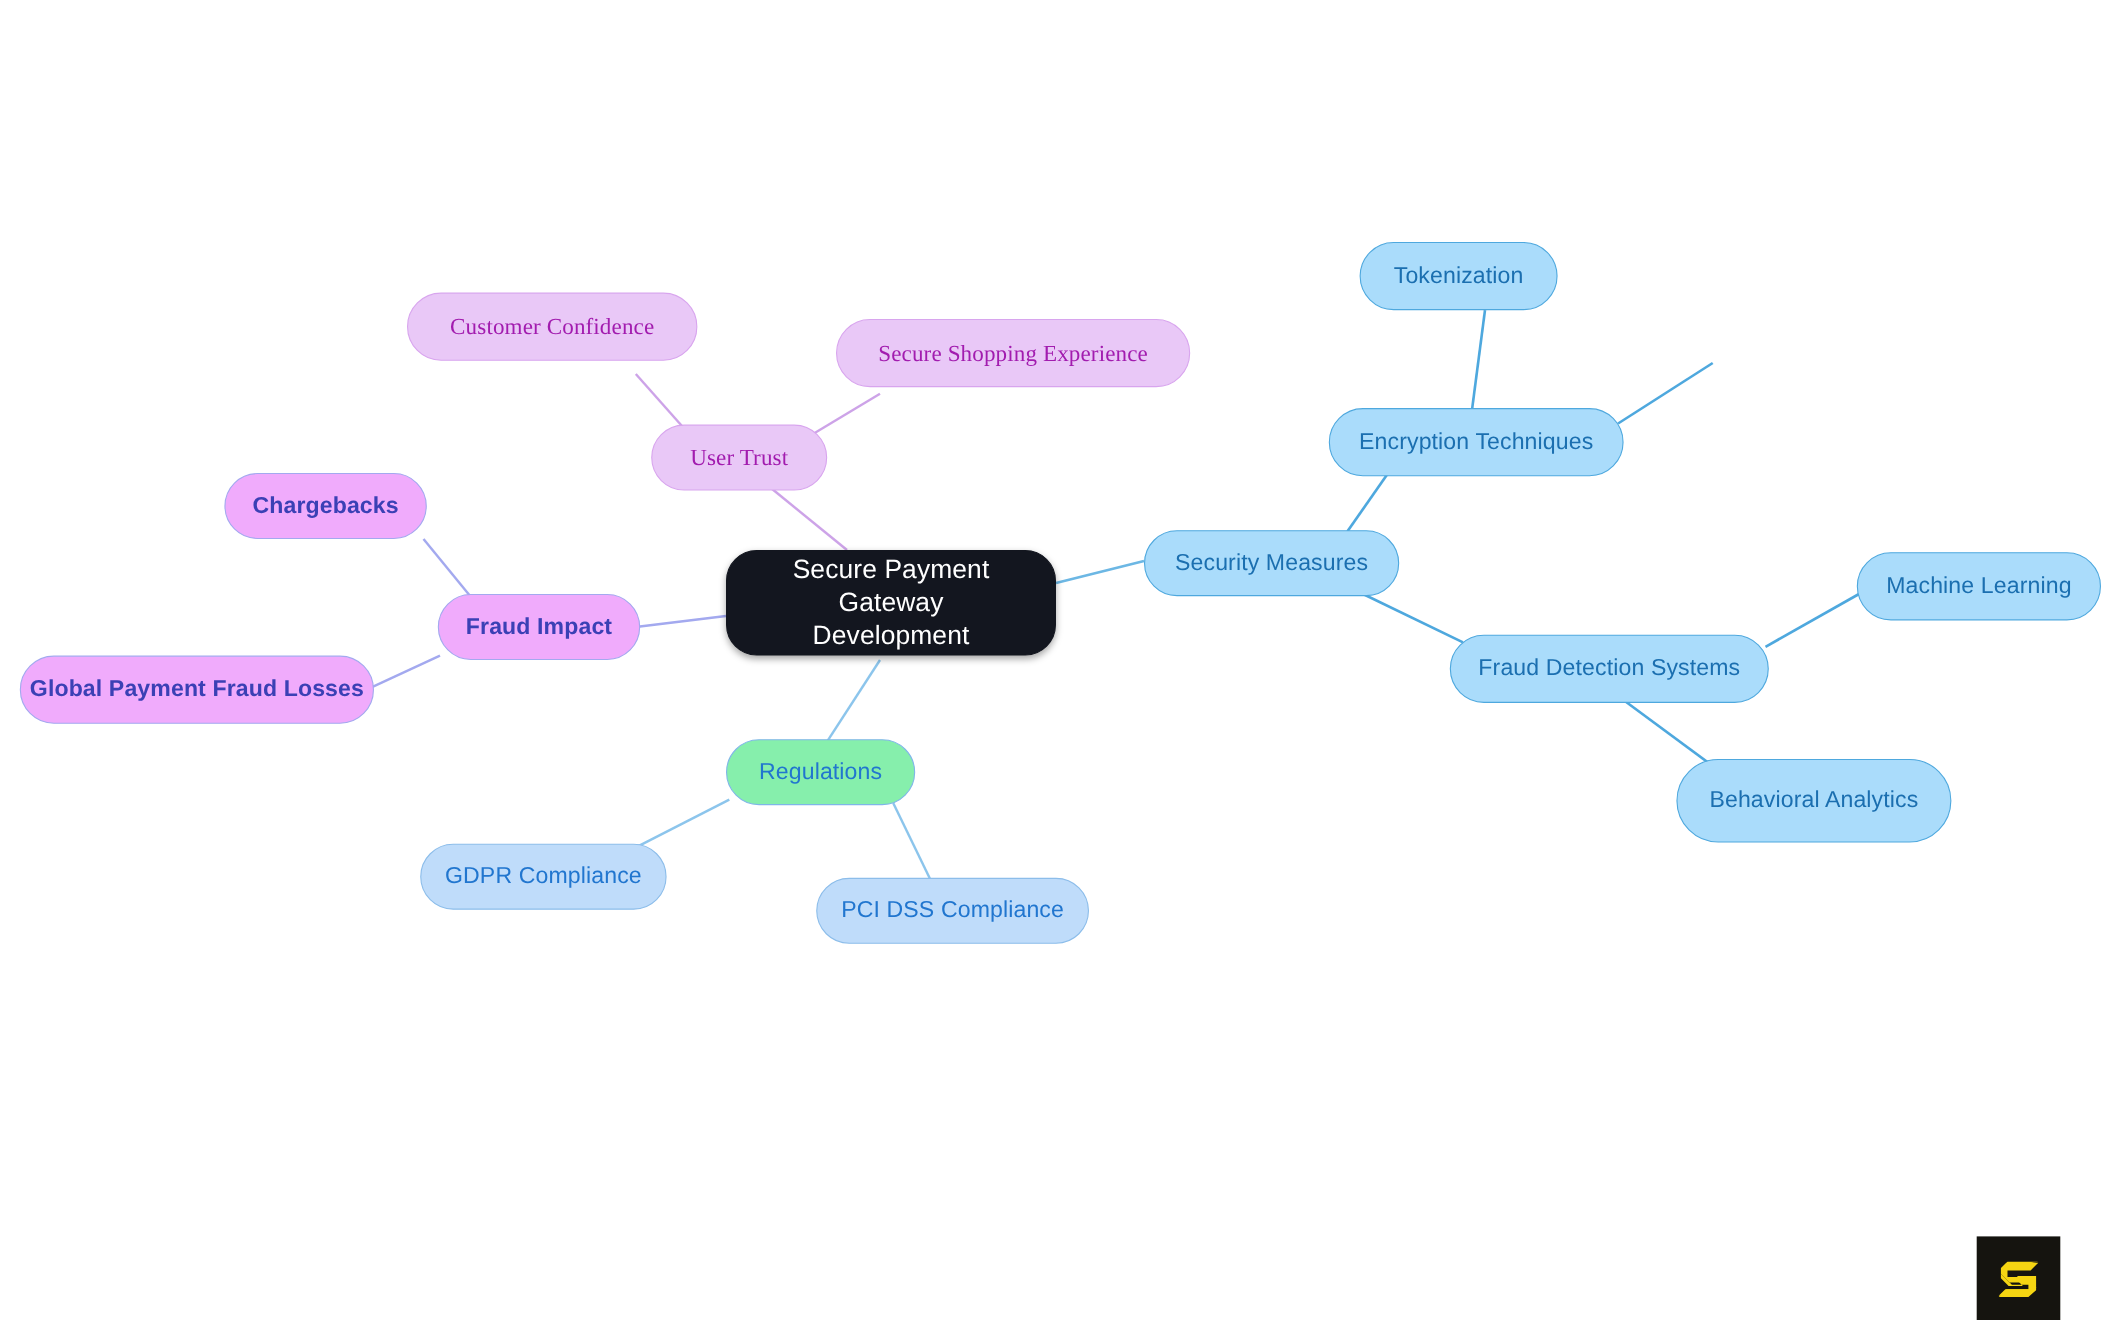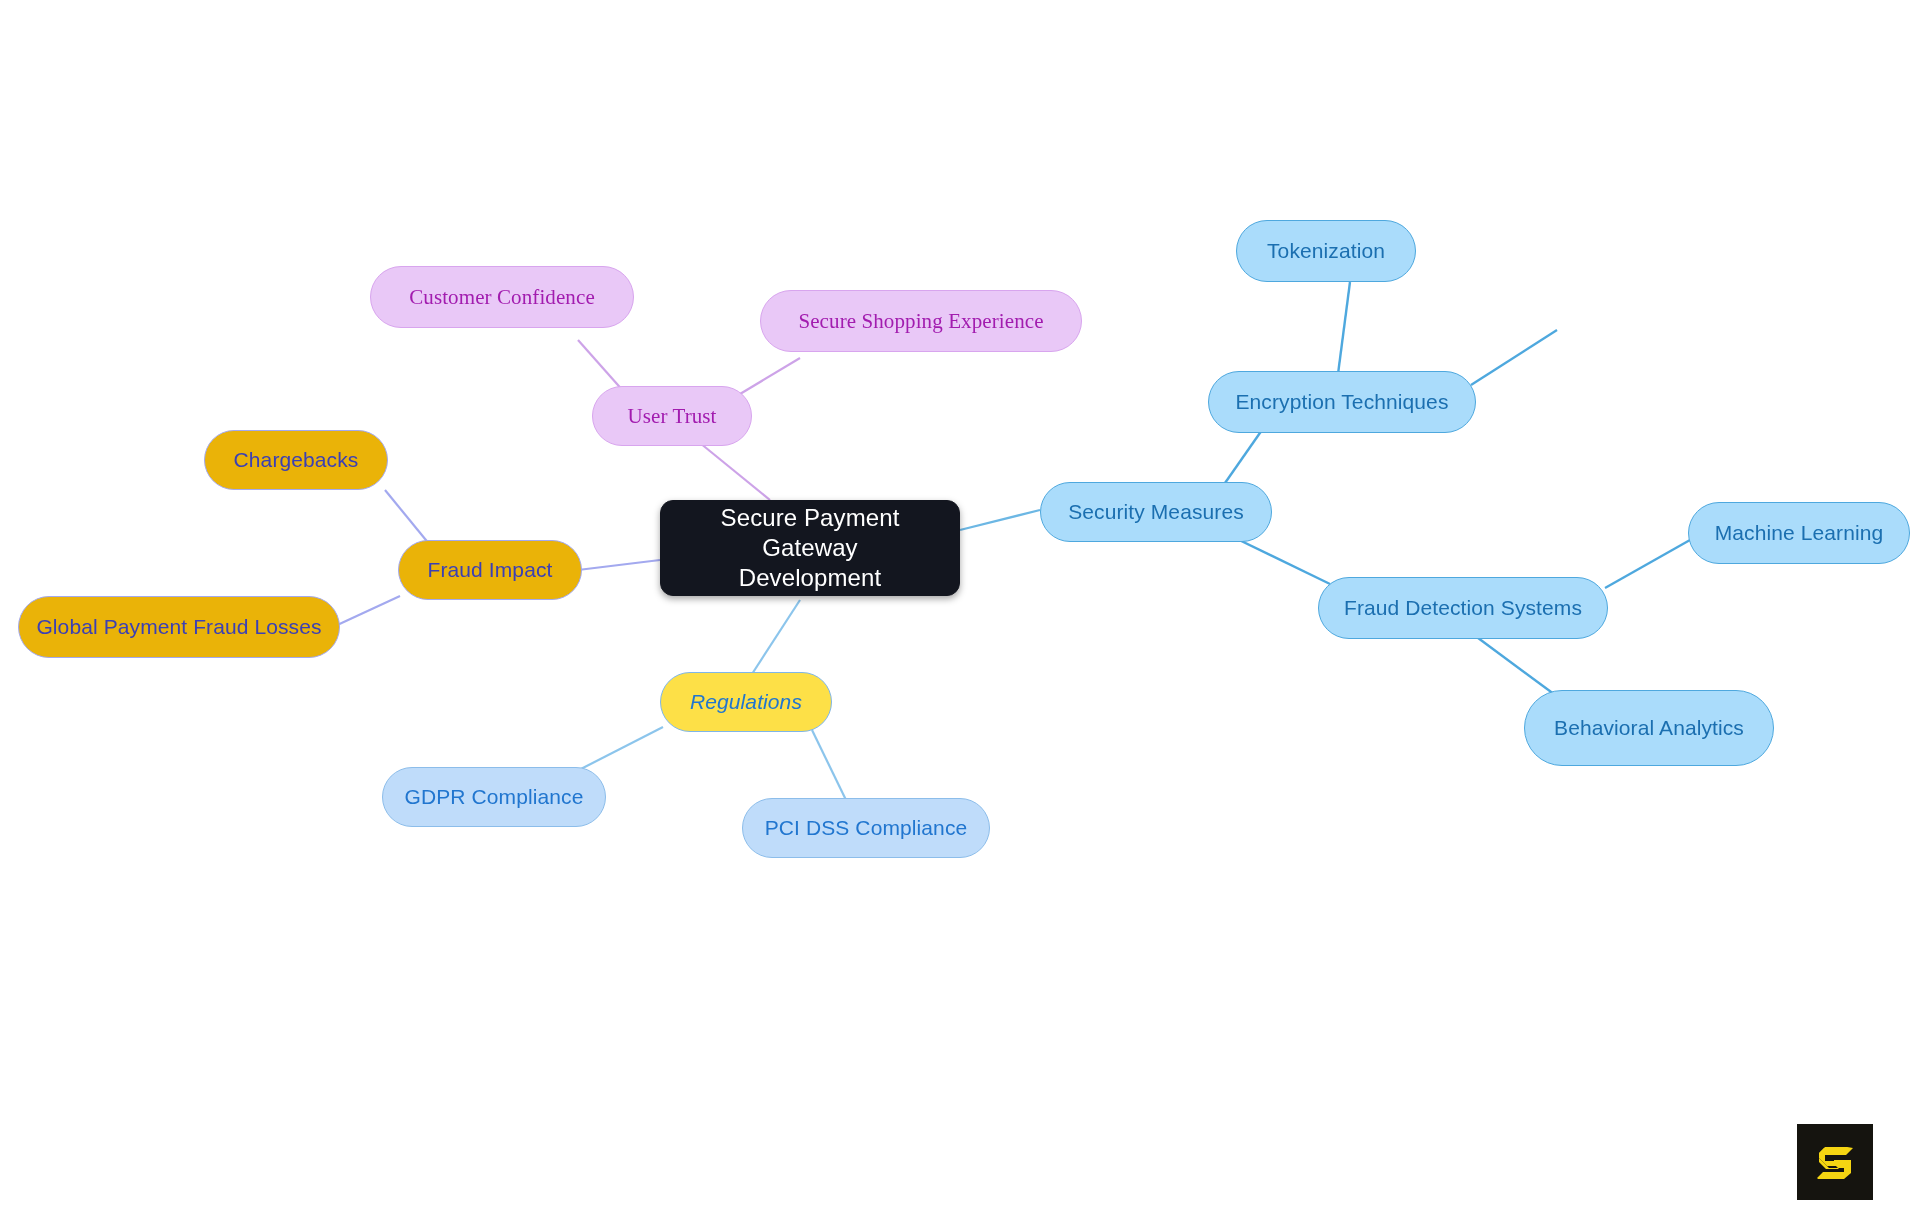--- a/index.html
+++ b/index.html
@@ -49,48 +49,48 @@
   .node-label {
     display: block;
     line-height: 1.25;
   }
 
   
   .node.root {
     background: #13161f;
     border-color: #13161f;
     color: #ffffff;
-    border-radius: 13px;
+    border-radius: 28px;
     font-size: 24px;
     white-space: normal;
     box-shadow: 0 3px 7px rgba(0,0,0,0.35);
     padding: 0 18px;
   }
 
   
   .node.blue-mid {
     background: #aadcfb;
     border-color: #4ea8de;
     color: #1b6fb0;
   }
   .node.blue-light {
-    background: #fde047;
+    background: #86efac;
     border-color: #7fb6e8;
     color: #2176cf;
-    font-style: italic;
   }
   .node.blue-pale {
     background: #bfdcfa;
     border-color: #8cbdea;
     color: #2176cf;
   }
   .node.lavender {
-    background: #eab308;
+    background: #f0abfc;
     border-color: #a3a9ef;
     color: #3b40b5;
+    font-weight: bold;
   }
   .node.pink {
     background: #e9c8f7;
     border-color: #d8a5ee;
     color: #a21caf;
     font-family: Liberation Serif, serif;
   }
 
   
   #brand-logo {

